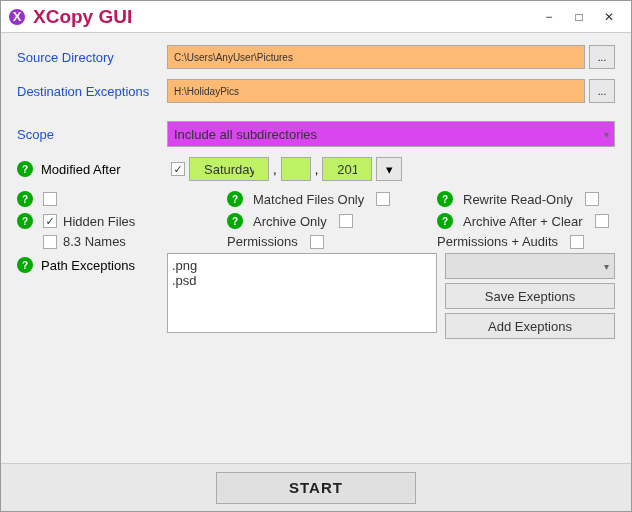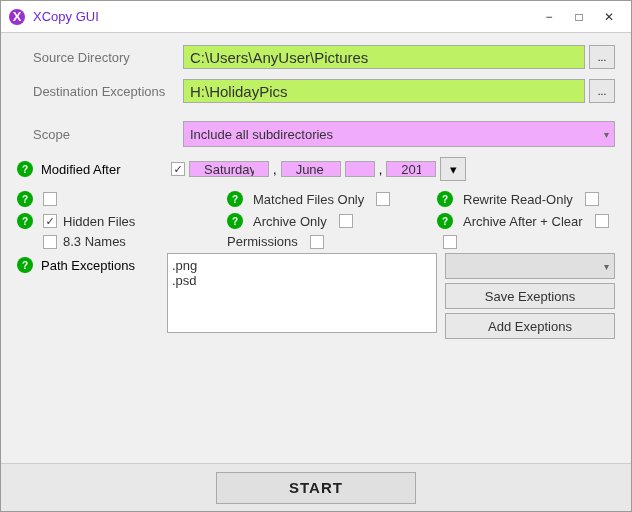--- a/index.html
+++ b/index.html
@@ -1,47 +1,47 @@
 <!DOCTYPE html>
 <html><head>
   <meta charset="utf-8">
   <style>
     * { box-sizing: border-box; margin: 0; padding: 0; font-family: 'Segoe UI', Tahoma, sans-serif; font-size: 13px; }
     body { background: #f0f0f0; width: 632px; height: 512px; overflow: hidden; }
     .window { width: 632px; height: 512px; background: #f0f0f0; border: 1px solid #999; display: flex; flex-direction: column; }
     .titlebar { background: #fff; height: 32px; display: flex; align-items: center; padding: 0 8px; border-bottom: 1px solid #ccc; justify-content: space-between; }
     .titlebar-left { display: flex; align-items: center; gap: 8px; }
     .titlebar-icon { width: 16px; height: 16px; background: #9b30d0; border-radius: 50%; display: flex; align-items: center; justify-content: center; color: white; font-size: 10px; font-weight: bold; }
-    .titlebar-title { font-size: 13px; color: #6d28d9; }
+    .titlebar-title { font-size: 19px; color: #be185d; font-weight: bold; }
     .titlebar-controls { display: flex; gap: 2px; }
     .titlebar-btn { width: 28px; height: 22px; border: none; background: transparent; cursor: pointer; display: flex; align-items: center; justify-content: center; font-size: 12px; color: #333; }
     .content { flex: 1; padding: 12px 16px; display: flex; flex-direction: column; gap: 0; }
     .form-row { display: flex; align-items: center; margin-bottom: 10px; }
-    .form-label { width: 150px; color: #737373; flex-shrink: 0; margin-left: 16px; }
+    .form-label { width: 150px; color: #1d4ed8; flex-shrink: 0; }
     .form-input-wrap { flex: 1; display: flex; align-items: center; gap: 4px; }
-    .text-input { flex: 1; height: 24px; border: 1px solid #aaa; background: #bef264; padding: 2px 6px; font-size: 15px; color: #333; }
+    .text-input { flex: 1; height: 24px; border: 1px solid #aaa; background: #fdba74; padding: 2px 6px; font-size: 10px; color: #333; }
     .browse-btn { width: 26px; height: 24px; border: 1px solid #aaa; background: #e8e8e8; cursor: pointer; display: flex; align-items: center; justify-content: center; font-size: 10px; }
     .dropdown-wrap { flex: 1; position: relative; }
-    .dropdown { width: 100%; height: 26px; border: 1px solid #aaa; background: #f0abfc; padding: 2px 6px; font-size: 13px; color: #333; appearance: none; cursor: pointer; }
+    .dropdown { width: 100%; height: 26px; border: 1px solid #aaa; background: #d946ef; padding: 2px 6px; font-size: 13px; color: #333; appearance: none; cursor: pointer; }
     .dropdown-arrow { position: absolute; right: 6px; top: 50%; transform: translateY(-50%); pointer-events: none; font-size: 10px; color: #666; }
     .section-divider { height: 8px; }
     .options-row { display: flex; align-items: center; gap: 0; }
     .option-item { display: flex; align-items: center; gap: 6px; }
     .option-item.col1 { width: 210px; }
     .option-item.col2 { width: 210px; }
     .option-item.col3 { flex: 1; }
     .option-label { color: #333; }
     .option-label.disabled { color: #aaa; }
     .info-icon { width: 16px; height: 16px; background: #00aa00; border-radius: 50%; color: white; font-size: 10px; font-weight: bold; display: flex; align-items: center; justify-content: center; flex-shrink: 0; margin-right: 4px; }
     .checkbox { width: 14px; height: 14px; border: 1px solid #aaa; background: white; display: flex; align-items: center; justify-content: center; cursor: pointer; flex-shrink: 0; }
     .checkbox.checked::after { content: '✓'; font-size: 11px; color: #333; }
     .date-row { display: flex; align-items: center; gap: 4px; margin-bottom: 10px; }
     .date-row-label { width: 150px; display: flex; align-items: center; gap: 4px; flex-shrink: 0; }
     .date-row-inner { display: flex; align-items: center; gap: 4px; flex: 1; }
-    .date-field { height: 16px; border: 1px solid #aaa; background: #f0abfc; padding: 2px 14px; font-size: 13px; color: #333; }
+    .date-field { height: 24px; border: 1px solid #aaa; background: #bef264; padding: 2px 14px; font-size: 13px; color: #333; }
     .date-field.day-name { width: 80px; }
     .date-field.month { width: 60px; }
     .date-field.day { width: 30px; }
     .date-field.year { width: 50px; }
     .date-picker-btn { width: 26px; height: 24px; border: 1px solid #aaa; background: #e8e8e8; cursor: pointer; display: flex; align-items: center; justify-content: center; }
     .path-exceptions-row { display: flex; align-items: flex-start; margin-bottom: 10px; margin-top: 4px; }
     .path-label { width: 150px; display: flex; align-items: center; gap: 4px; padding-top: 4px; }
     .path-content { flex: 1; display: flex; gap: 8px; }
     .path-textarea { width: 270px; height: 80px; border: 1px solid #aaa; background: white; padding: 4px; font-size: 13px; color: #333; resize: none; }
     .path-buttons { display: flex; flex-direction: column; gap: 4px; flex: 1; }
@@ -103,21 +103,20 @@
 
     <div class="date-row">
       <div class="date-row-label">
         <div class="info-icon">?</div>
         <span>Modified After</span>
       </div>
       <div class="date-row-inner">
         <div class="checkbox checked"></div>
         <input class="date-field day-name" type="text" value="Saturday" style="">
         <span>,</span>
-        <input class="date-field month" type="text" value="June" style="">
         <input class="date-field day" type="text" value="9" style="">
         <span>,</span>
         <input class="date-field year" type="text" value="2012" style="">
         <button class="date-picker-btn">▾</button>
       </div>
     </div>
 
     <div class="options-row">
 
       <div class="option-item col1">
@@ -166,20 +165,21 @@
         <div class="checkbox"></div>
         <span class="option-label">8.3 Names</span>
       </div>
 
       <div class="option-item col2">
         <span class="option-label">Permissions</span>
         <div class="checkbox" style="margin-left:6px;"></div>
       </div>
 
       <div class="option-item col3">
+        <span class="option-label">Permissions + Audits</span>
         <div class="checkbox" style="margin-left:6px;"></div>
       </div>
     </div>
 
     <div class="path-exceptions-row">
       <div class="path-label">
         <div class="info-icon">?</div>
         <span>Path Exceptions</span>
       </div>
       <div class="path-content">

